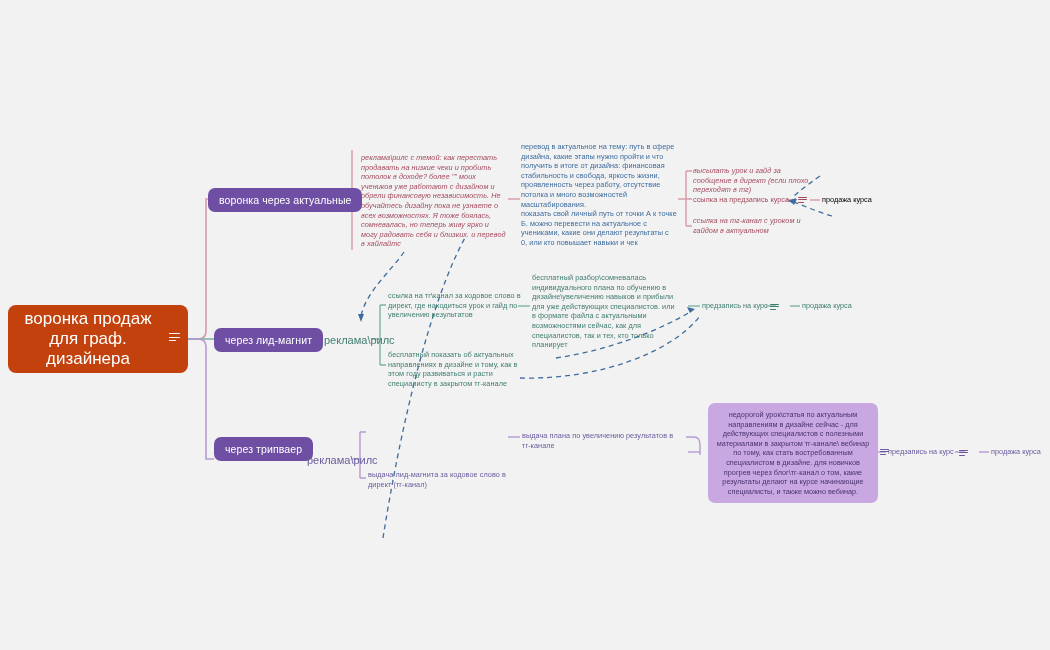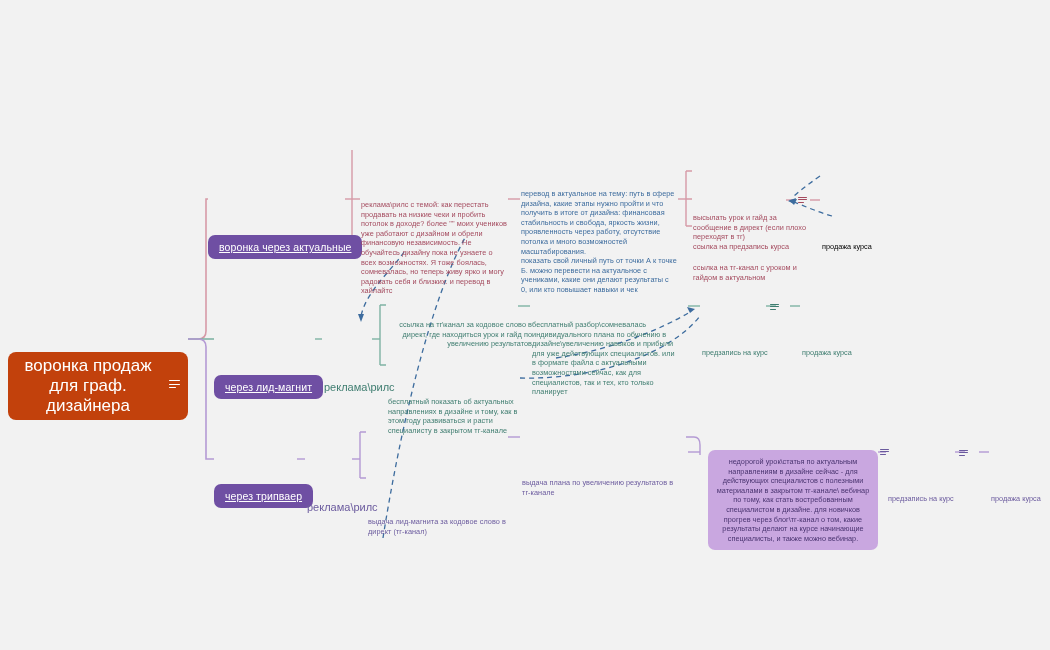--- a/index.html
+++ b/index.html
@@ -7,21 +7,21 @@
   body {
     width:1050px; height:650px;
     background:#f2f2f2;
     font-family:"Liberation Sans", sans-serif;
     overflow:hidden;
     position:relative;
   }
   #canvas { position:absolute; inset:0; }
   svg.links { position:absolute; left:0; top:0; width:1050px; height:650px; pointer-events:none; }
 
-  .node { position:absolute;margin-top:47px; }
+  .node { position:absolute; }
 
   
   .root {
     left:8px; top:305px;
     width:180px; height:68px;
     background:#c2410c;
     border-radius:8px;
     color:#ffffff;
     display:flex; align-items:center; justify-content:center;
     text-align:center;
@@ -32,34 +32,33 @@
 
   
   .pill {
     background:#6f4fa3;
     color:#ffffff;
     border-radius:7px;
     font-size:10.5px;
     padding:6px 11px;
     white-space:nowrap;
     letter-spacing:.1px;
-    text-decoration:underline;
   }
   .pill.b1 { left:208px; top:188px; }
   .pill.b2 { left:214px; top:328px; }
   .pill.b3 { left:214px; top:437px; }
 
   
   .txt {
     font-size:7.3px;
     line-height:9.6px;
     letter-spacing:.05px;
     white-space:pre-line;
   }
-  .txt.pink   { color:#a44a5e; }
+  .txt.pink   { color:#a44a5e;font-style:italic; }
   .txt.blue   { color:#3d6c9e; }
   .txt.teal   { color:#3f7d70; }
   .txt.purple { color:#6b5b9e; }
 
   .small {
     font-size:7.3px;
     line-height:9.6px;
     white-space:nowrap;
   }
 
@@ -179,21 +178,21 @@
     <i></i>
       <i></i>
       <i></i>
   </div>
   <div class="node small pink" style="left:822px; top:195px;">продажа курса</div>
 
   <div class="node pill b2">через лид-магнит</div>
 
   <div class="node conn-label teal" style="left:324px; top:334px;">реклама\рилс</div>
 
-  <div class="node txt teal" style="left:388px; top:273px; width:144px;text-align:right;">ссылка на тг\канал за кодовое слово в директ, где находиться урок и гайд по увеличению результатов</div>
+  <div class="node txt teal" style="left:388px; top:291px; width:144px;">ссылка на тг\канал за кодовое слово в директ, где находиться урок и гайд по увеличению результатов</div>
 
   <div class="node txt teal" style="left:388px; top:350px; width:142px;">бесплатный показать об актуальных направлениях в дизайне и тому, как в этом году развиваться и расти специалисту в закрытом тг-канале</div>
 
   <div class="node txt teal" style="left:532px; top:273px; width:148px;">бесплатный разбор\сомневалась индивидуального плана по обучению в дизайне\увеличению навыков и прибыли для уже действующих специалистов. или в формате файла с актуальными возможностями сейчас, как для специалистов, так и тех, кто только планирует</div>
 
   <div class="node small teal" style="left:702px; top:301px; color:#3f7d70;">предзапись на курс</div>
   <div class="burger lt teal" style="left:770px; top:302px;">
     <i></i>
       <i></i>
       <i></i>

